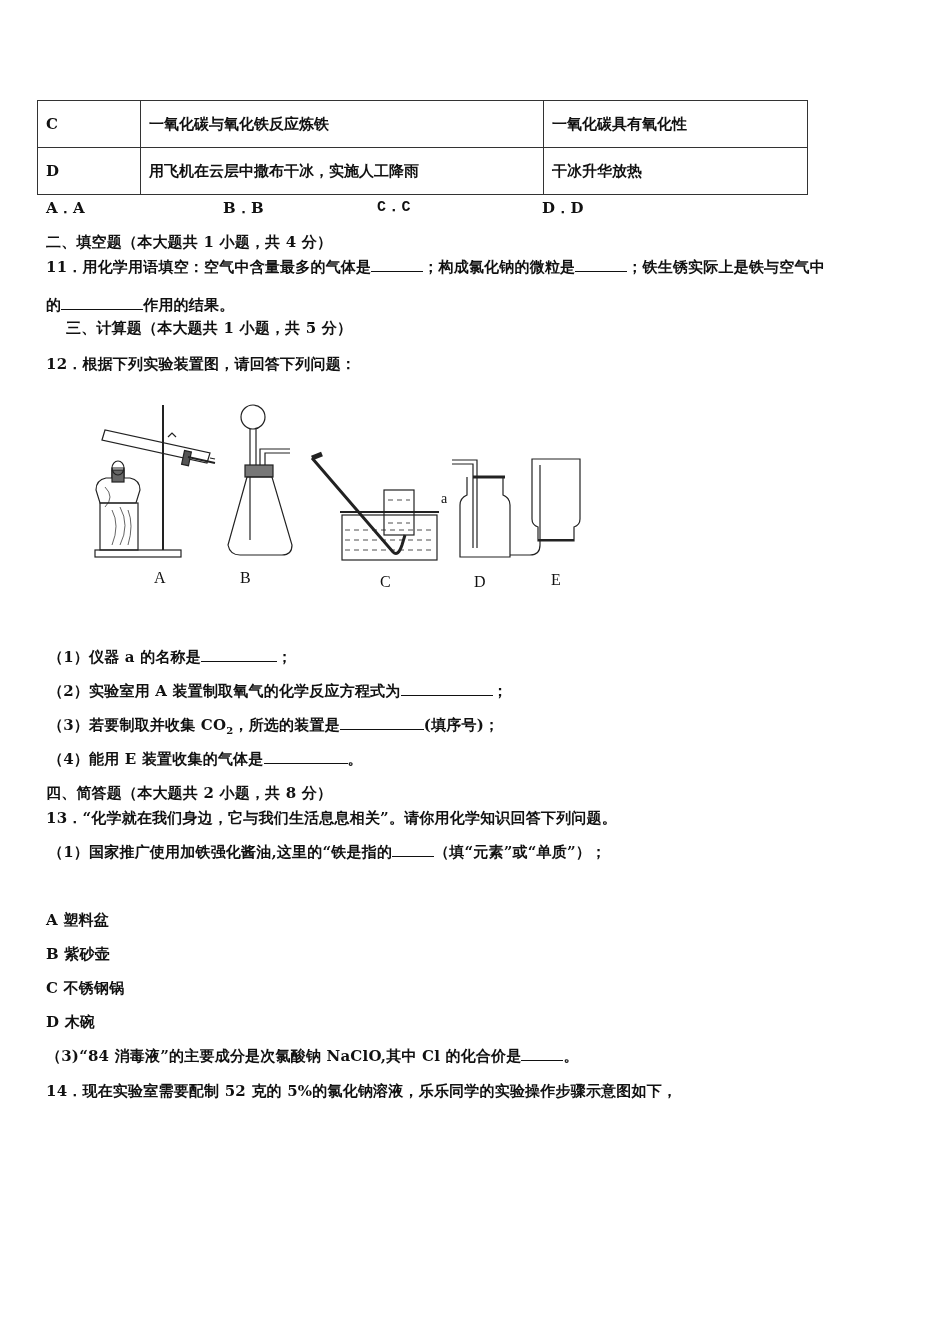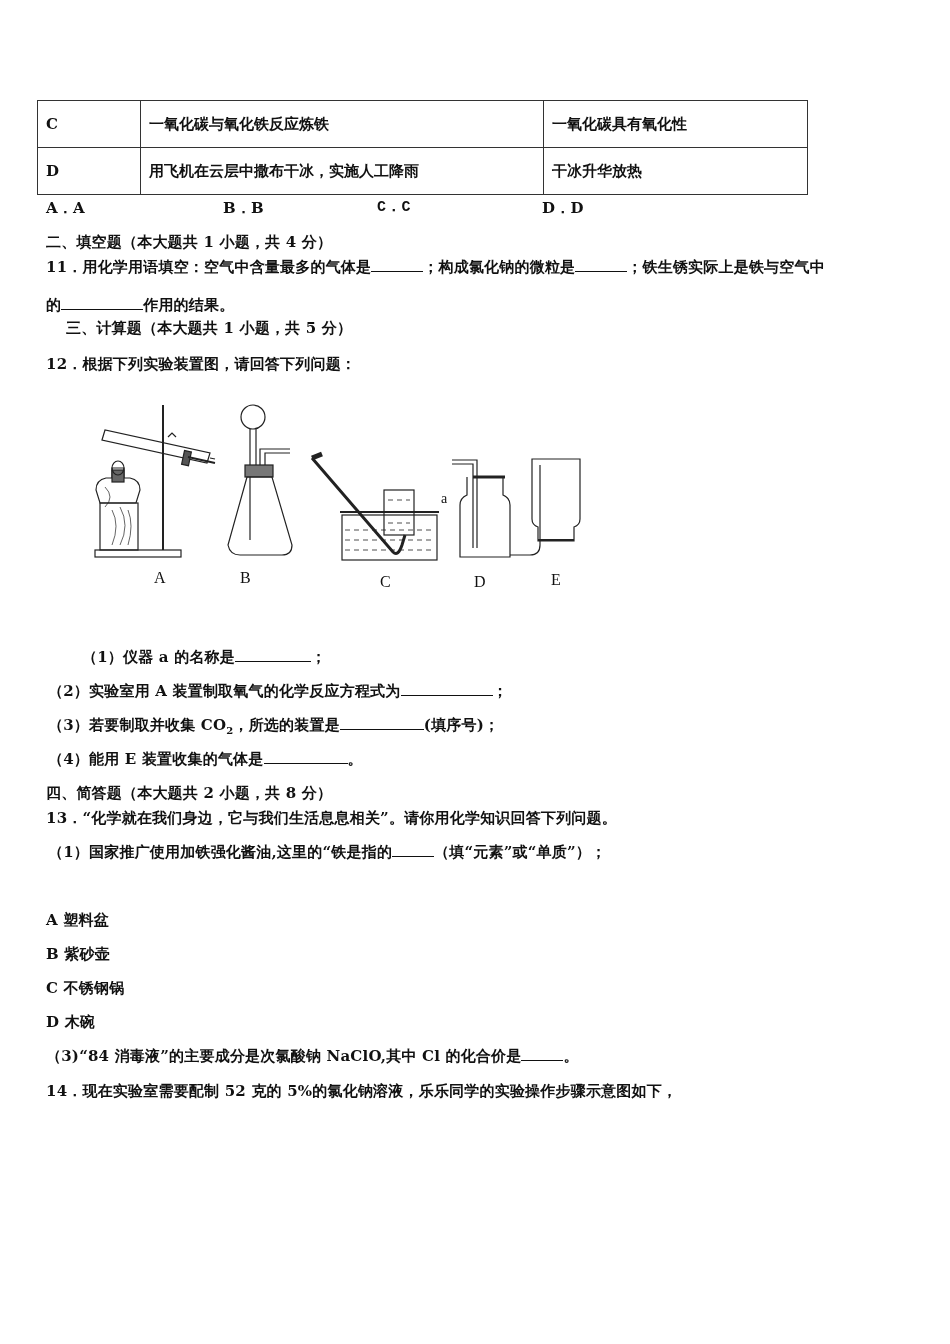--- a/index.html
+++ b/index.html
@@ -94,21 +94,21 @@
       <path d="M460,150 q0,10 -10,10 h-20"></path>
     </svg>
     <span class="fig-label" style="left:74px;top:174px;">A</span>
     <span class="fig-label" style="left:160px;top:174px;">B</span>
     <span class="fig-label" style="left:300px;top:178px;">C</span>
     <span class="fig-label" style="left:394px;top:178px;">D</span>
     <span class="fig-label" style="left:471px;top:176px;">E</span>
     <span class="fig-label" style="left:361px;top:96px;font-size:14px;">a</span>
   </div>
 
-  <div class="txt" style="left:48px;top:647px;margin-left:34px;">
+  <div class="txt" style="left:48px;top:647px;">
     <span>（1）仪器 a 的名称是</span><span class="blank" style="width:76px"></span><span>；</span>
   </div>
   <div class="txt" style="left:48px;top:681px;">
     <span>（2）实验室用 A 装置制取氧气的化学反应方程式为</span><span class="blank" style="width:92px"></span><span>；</span>
   </div>
   <div class="txt" style="left:48px;top:715px;text-align:right;">
     <span>（3）若要制取并收集 CO</span><sub style="font-size:10px">2</sub><span>，所选的装置是</span><span class="blank" style="width:84px"></span><span>(填序号)；</span>
   </div>
   <div class="txt" style="left:48px;top:749px;">
     <span>（4）能用 E 装置收集的气体是</span><span class="blank" style="width:84px"></span><span>。</span>

